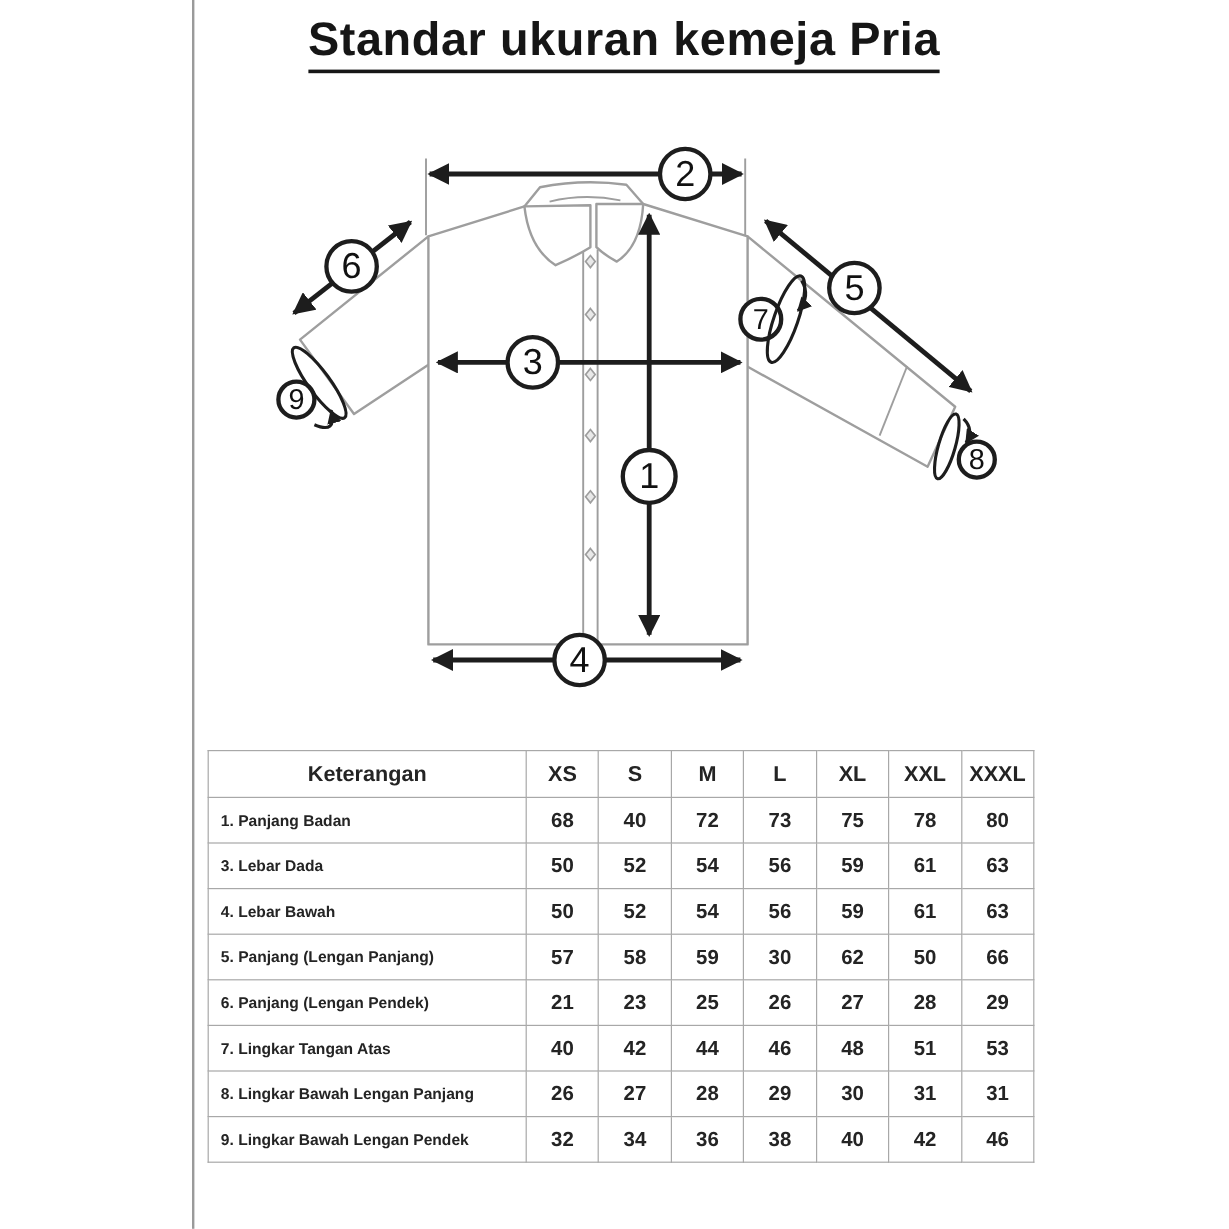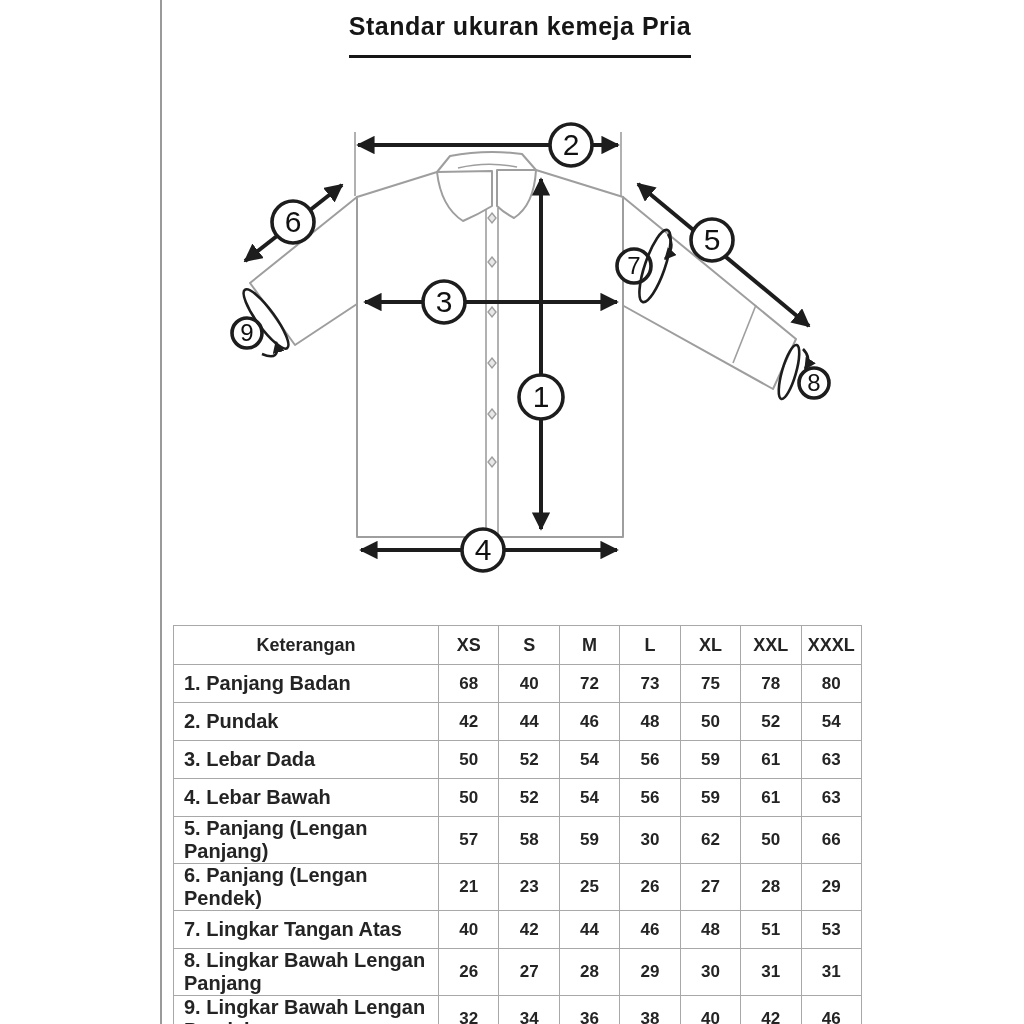--- a/index.html
+++ b/index.html
@@ -3,22 +3,22 @@
 <meta charset="utf-8">
 <style>
   html,body{margin:0;padding:0;background:#ffffff;}
   body{
     width:1024px;height:1024px;position:relative;overflow:hidden;
     font-family:"Liberation Sans","DejaVu Sans",sans-serif;color:#222;
   }
   .page-rule{position:absolute;left:160px;top:0;width:2px;height:1024px;background:#9a9a9a;}
   .title-wrap{position:absolute;left:162px;top:12px;width:716px;text-align:center;}
   .title-wrap span{
-    font-size:25px;font-weight:bold;color:#161616;letter-spacing:.5px;
-    border-bottom:3px solid #161616;padding-bottom:15px;
+    font-size:39px;font-weight:bold;color:#161616;letter-spacing:.5px;
+    border-bottom:3px solid #161616;padding-bottom:3px;
   }
   svg.diagram{position:absolute;left:0;top:0;width:1024px;height:1024px;}
   .shirt{stroke:#9e9e9e;stroke-width:2;fill:#ffffff;stroke-linejoin:round;}
   .shirt-thin{stroke:#9e9e9e;stroke-width:1.6;fill:none;}
   .guide{stroke:#9e9e9e;stroke-width:1.6;}
   .meas{stroke:#1d1d1d;stroke-width:4;fill:none;}
   .meas-thin{stroke:#1d1d1d;stroke-width:2.6;fill:none;}
   .numcircle{fill:#ffffff;stroke:#1d1d1d;stroke-width:3.6;}
   .numtext{fill:#111;font-family:"Liberation Sans","DejaVu Sans",sans-serif;text-anchor:middle;}
   .numtext.big{font-size:30px;}
@@ -29,21 +29,21 @@
     position:absolute;left:173px;top:625px;width:689px;
     border-collapse:collapse;table-layout:fixed;background:#fff;
   }
   table.sizes th,table.sizes td{
     border:1px solid #a8a8a8;height:37px;padding:0;
     font-weight:bold;color:#242424;text-align:center;vertical-align:middle;
     font-size:17px;
   }
   table.sizes th{height:38px;font-size:18px;text-align:center;}
   table.sizes col.kcol{width:265px;}
-  table.sizes td.lbl{text-align:left;padding-left:10px;font-size:20px;margin-top:41px;}
+  table.sizes td.lbl{text-align:left;padding-left:10px;font-size:13px;margin-top:41px;}
 </style>
 </head>
 <body>
 
 <div class="page-rule"></div>
 
 <div class="title-wrap">
   <span>Standar ukuran kemeja Pria</span>
 </div>
 
@@ -176,30 +176,20 @@
       <td class="lbl">1. Panjang Badan</td>
       <td>68</td>
       <td>40</td>
       <td>72</td>
       <td>73</td>
       <td>75</td>
       <td>78</td>
       <td>80</td>
     </tr>
     <tr>
-      <td class="lbl">2. Pundak</td>
-      <td>42</td>
-      <td>44</td>
-      <td>46</td>
-      <td>48</td>
-      <td>50</td>
-      <td>52</td>
-      <td>54</td>
-    </tr>
-    <tr>
       <td class="lbl">3. Lebar Dada</td>
       <td>50</td>
       <td>52</td>
       <td>54</td>
       <td>56</td>
       <td>59</td>
       <td>61</td>
       <td>63</td>
     </tr>
     <tr>

